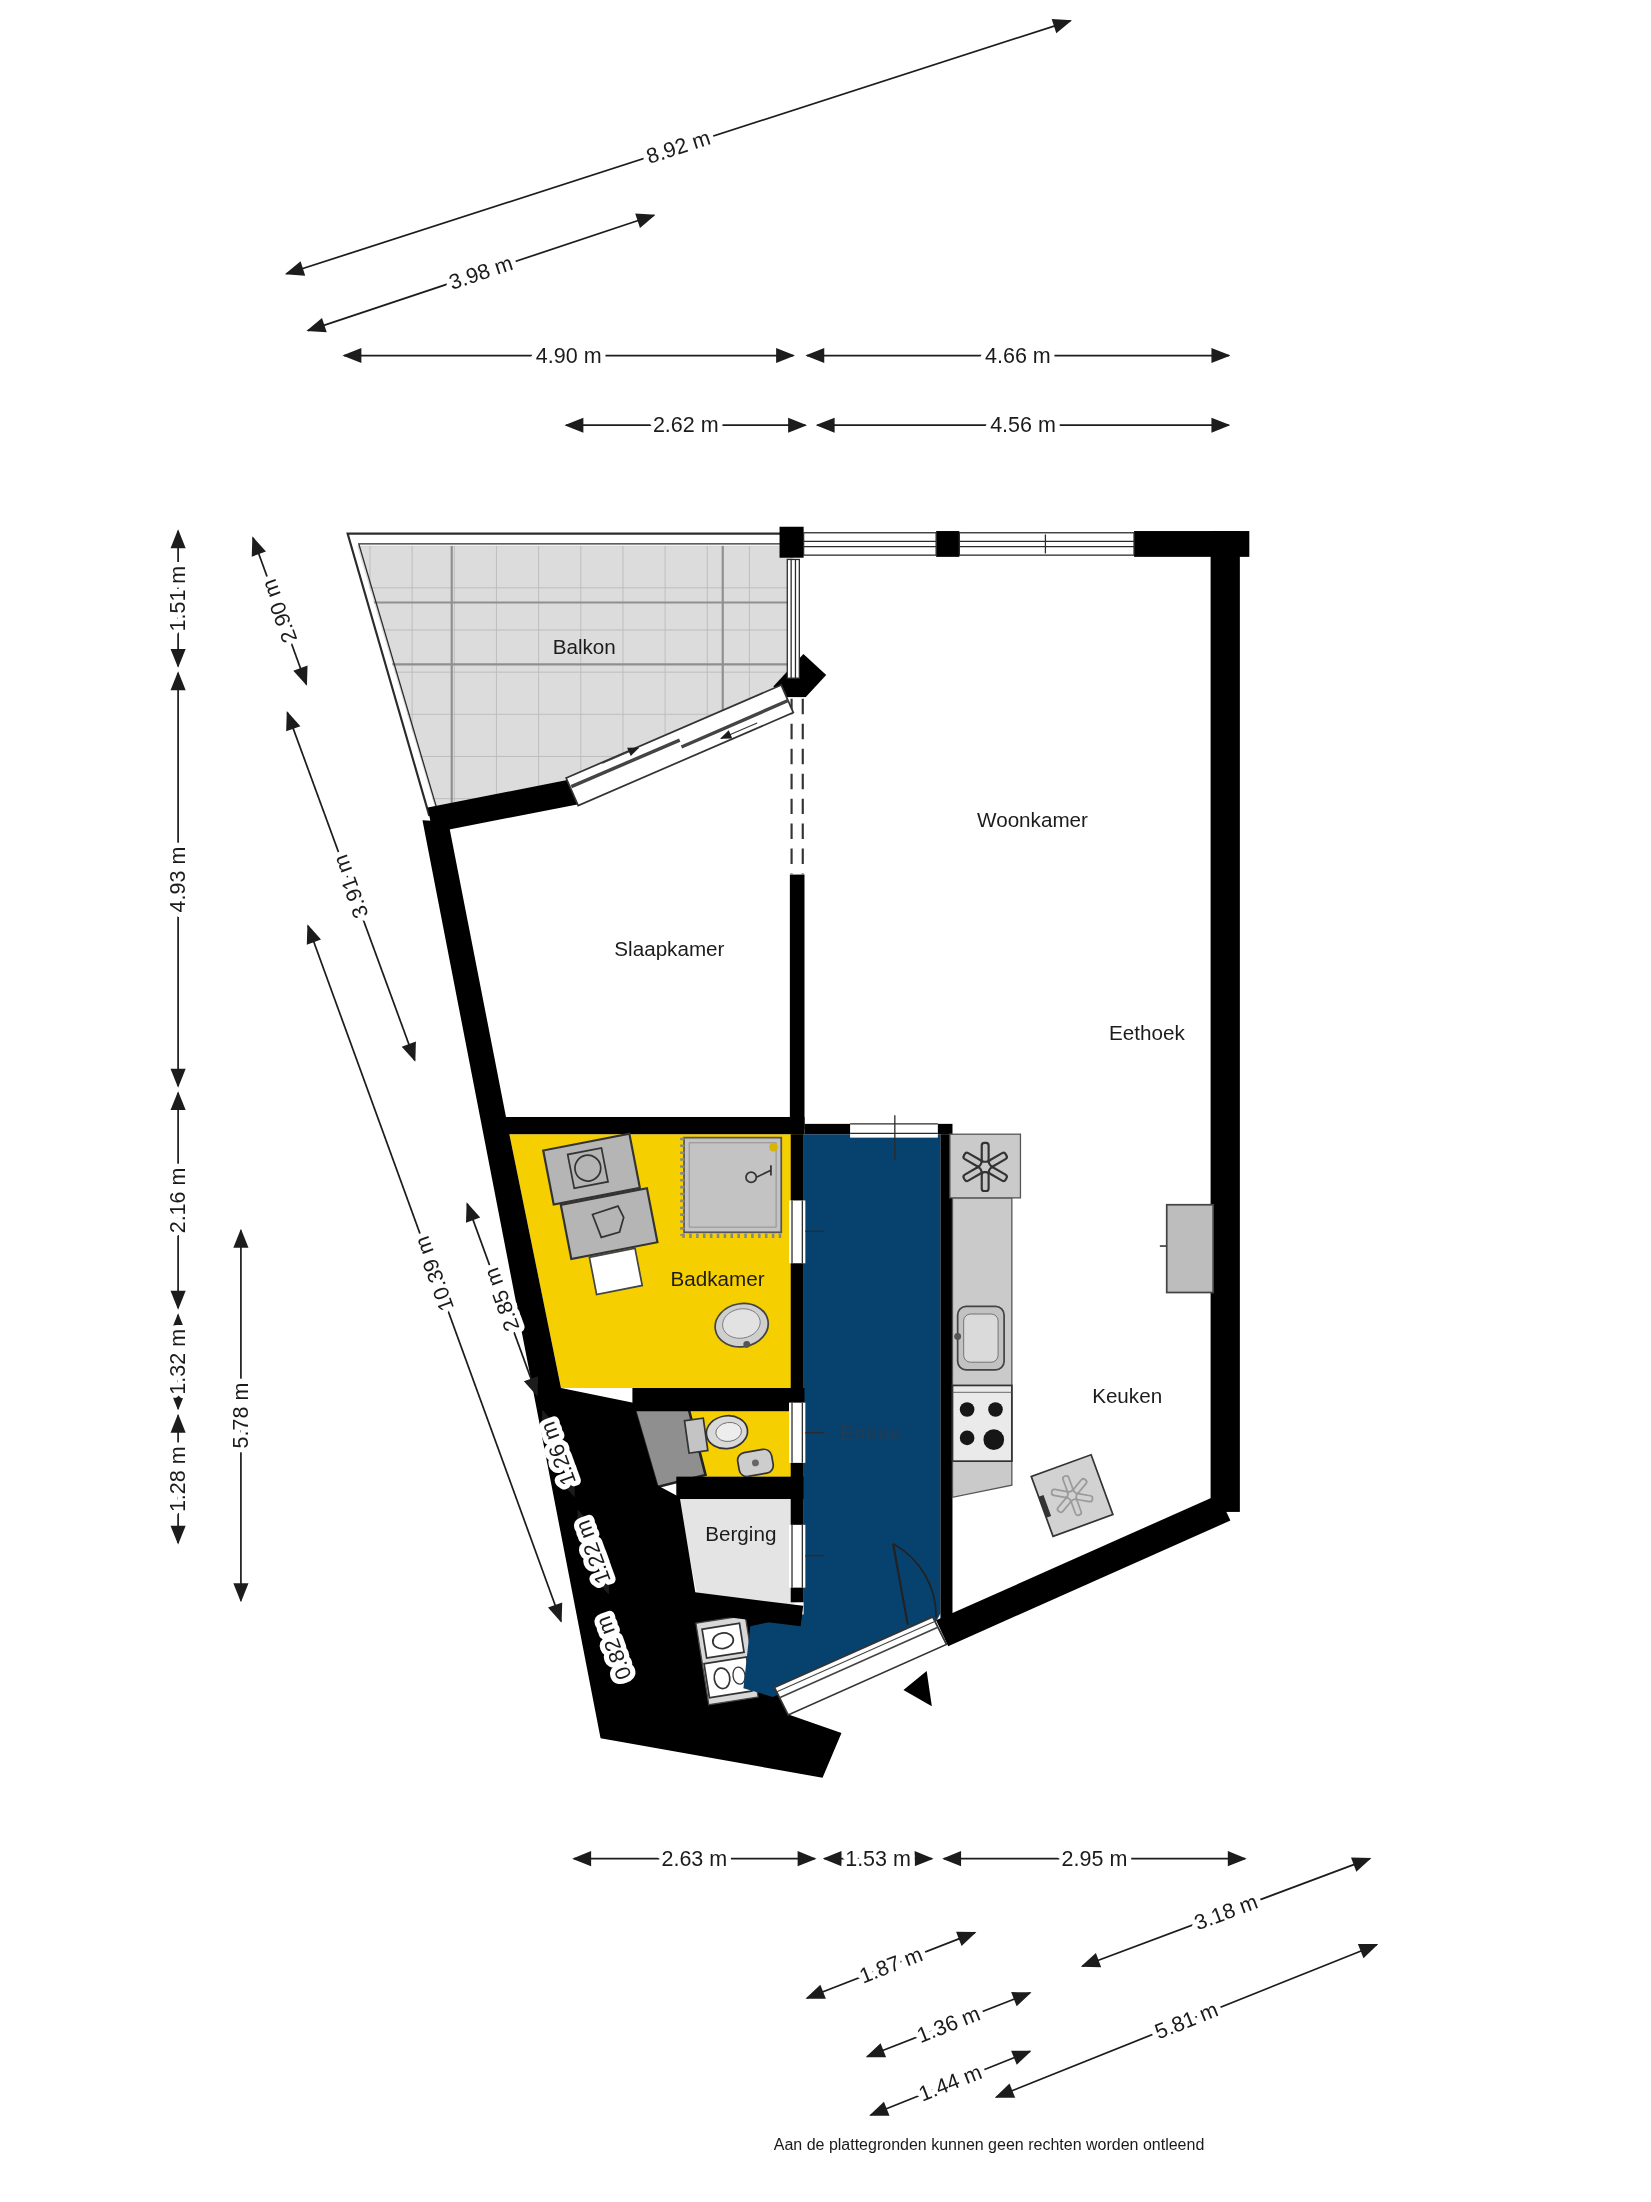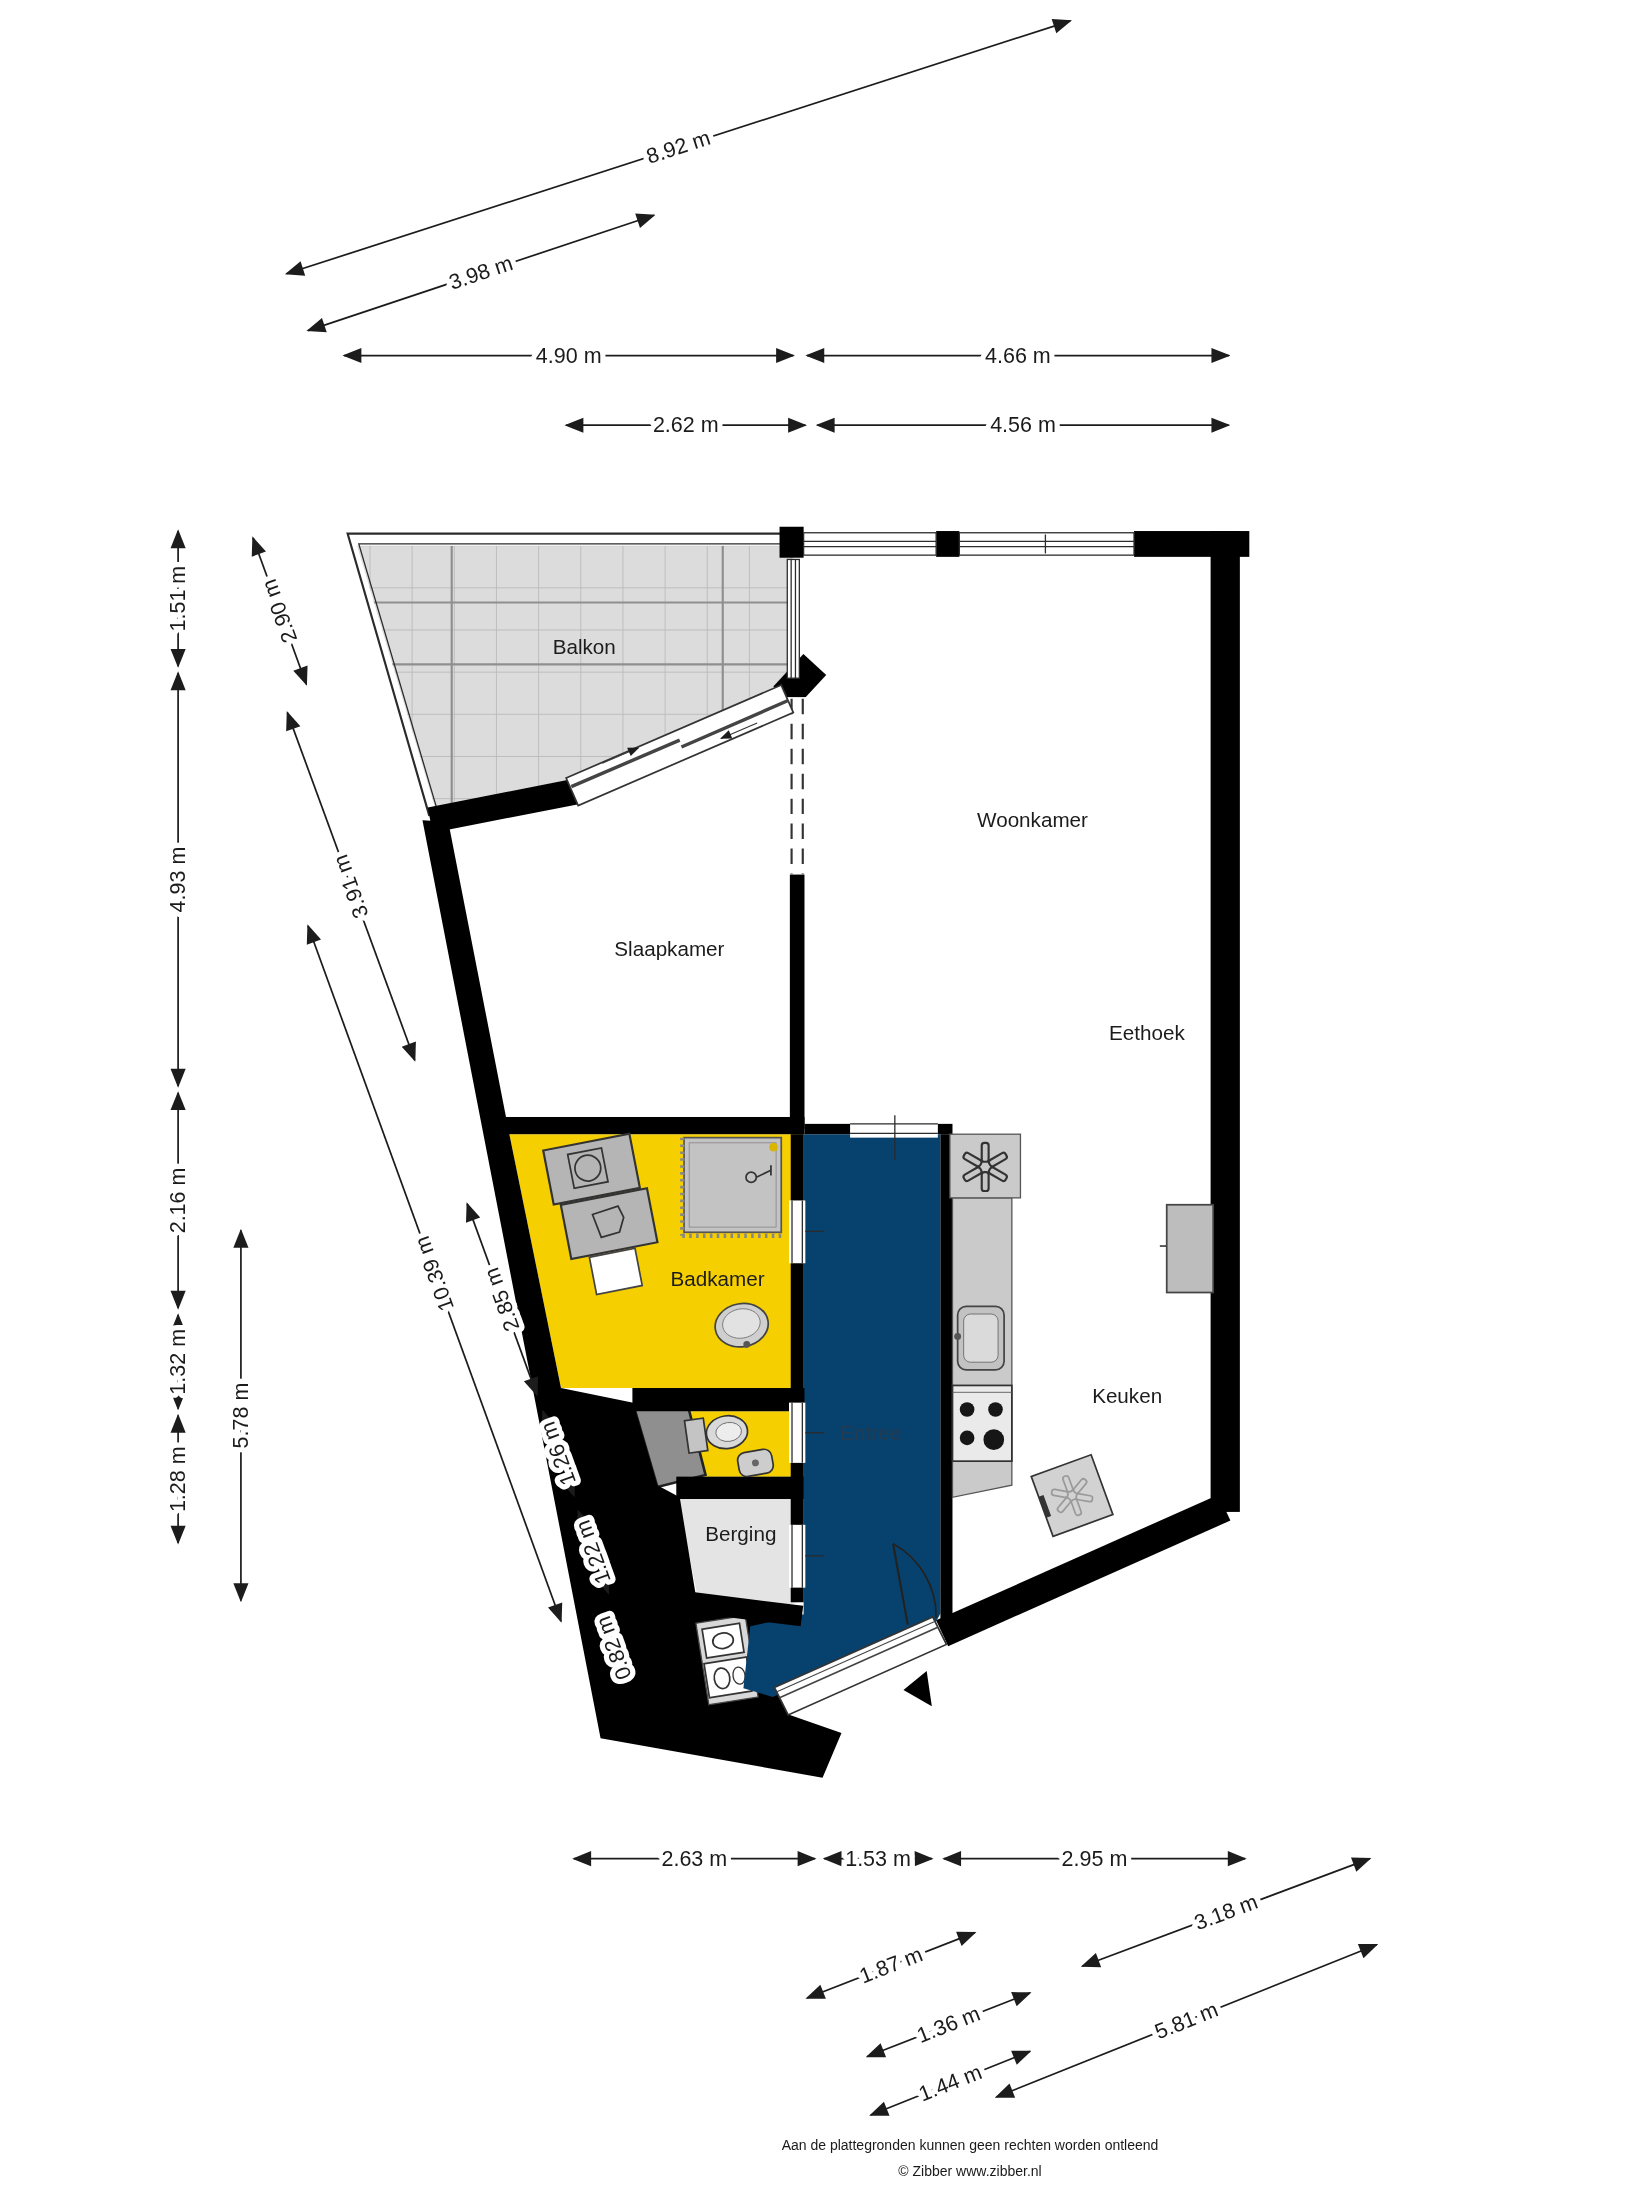--- a/index.html
+++ b/index.html
@@ -16,22 +16,22 @@
   .balcony-floor{fill:var(--c-balkon,#DCDCDC);}
   .badkamer-floor{fill:var(--c-badkamer,#F6CF00);}
   .entree-floor{fill:var(--c-entree,#07426F);}
   .berging-floor{fill:var(--c-berging,#E4E4E4);}
   .closet-floor{fill:var(--c-closet,#8F8F8F);stroke:#222;stroke-width:3;}
   .counter{fill:var(--c-counter,#CACACA);stroke:#555;stroke-width:1.5;}
   .window{fill:#fff;stroke:#2b2b2b;stroke-width:1.5;}
   .thin{stroke:#2b2b2b;stroke-width:1.5;fill:none;}
   .gridline{stroke:#b9b9b9;stroke-width:1;}
   .gridline2{stroke:#8f8f8f;stroke-width:2.5;}
-  .footer{position:absolute;left:583px;top:2132px;width:774px;text-align:center;
-          font-size:14px;color:#1a1a1a;line-height:26px;}
+  .footer{position:absolute;left:602px;top:2132px;width:774px;text-align:center;
+          font-size:16px;color:#1a1a1a;line-height:26px;}
 </style>
 </head>
 <body>
 
 <div class="page">
 <svg width="1652" height="2203" viewBox="0 0 1920 2560">
   <defs>
     <marker id="arr" viewBox="0 0 12 12" refX="11" refY="6" markerWidth="12" markerHeight="12" orient="auto-start-reverse">
       <path d="M12 6 L1 1.6 L1 10.4 Z" fill="#1c1c1c"></path>
     </marker>
@@ -371,16 +371,15 @@
         </g>
         <g>
           <line x1="1012" y1="2458" x2="1197" y2="2384" class="dim-line" marker-start="url(#arr)" marker-end="url(#arr)"></line>
           <text x="1104.5" y="2421" class="dim-text" transform="rotate(-21.3 1104.5 2421)">1.44 m</text>
         </g>
       </g>
 </svg>
 
 <div class="footer">
   <div>Aan de plattegronden kunnen geen rechten worden ontleend</div>
-  <div>© Zibber www.zibber.nl</div>
 </div>
 </div>
 
 
 </body></html>

